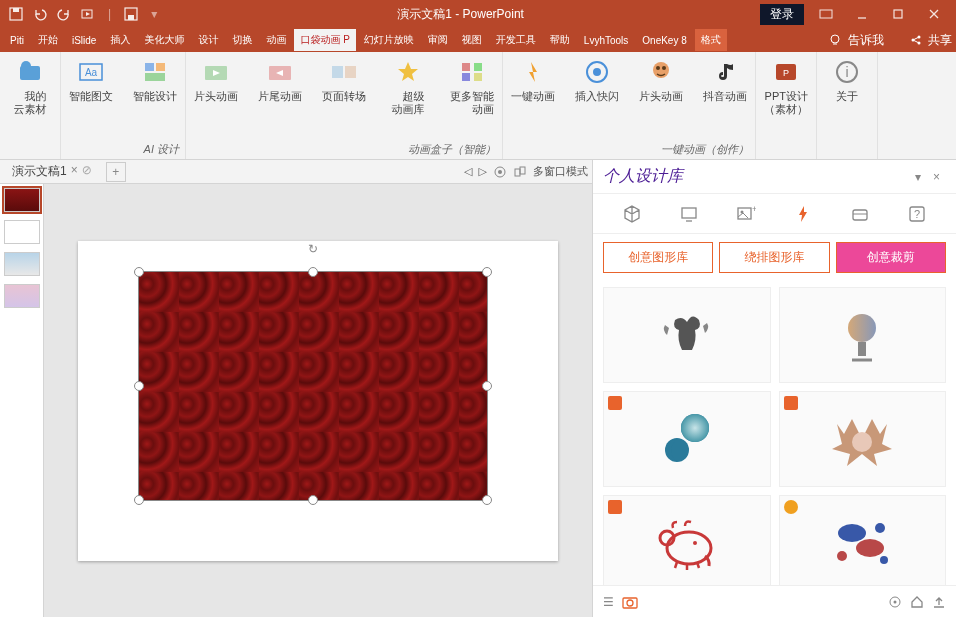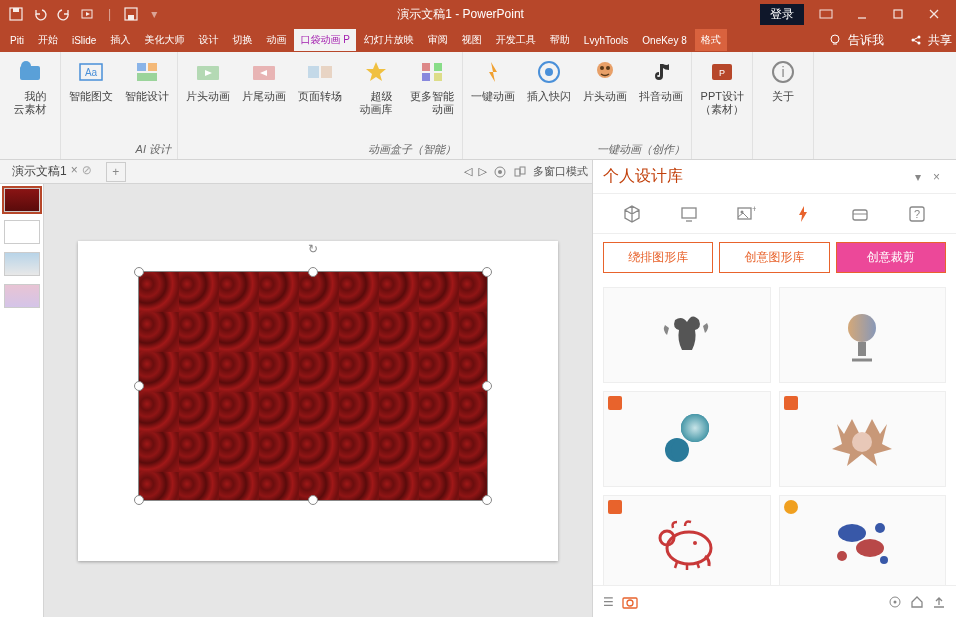--- a/index.html
+++ b/index.html
@@ -7,26 +7,26 @@
 .titlebar { height: 28px; background: #b7472a; color: #fff; display: flex; align-items: center; }
 .qat { display: flex; align-items: center; padding-left: 8px; gap: 8px; }
 .qat-icon { width: 16px; height: 16px; display: flex; align-items: center; justify-content: center; opacity: 0.9; }
 .qat-sep { margin: 0 4px; opacity: 0.5; }
 .title-center { flex: 1; text-align: center; font-size: 12px; }
 .title-right { display: flex; align-items: center; gap: 8px; padding-right: 8px; }
 .login-btn { background: #0f172a; padding: 2px 10px; font-size: 12px; }
 .win-btn { width: 28px; height: 20px; display: flex; align-items: center; justify-content: center; opacity: 0.85; }
 .tabs { height: 24px; background: #b7472a; display: flex; align-items: center; padding: 0 4px; gap: 2px; color: #fff; }
 .tab { padding: 4px 6px; font-size: 10px; cursor: pointer; white-space: nowrap; text-align: right; }
-.tab.active { background: #f3f3f3; color: #a21caf; }
+.tab.active { background: #f3f3f3; color: #b91c1c; }
 .tab.hilite { background: #d9623e; }
 .tabs-right { margin-left: auto; display: flex; align-items: center; gap: 6px; }
 .ribbon { height: 108px; background: #f3f3f3; border-bottom: 1px solid #d4d4d4; display: flex; }
 .group { display: flex; flex-direction: column; border-right: 1px solid #e1e1e1; padding: 4px 6px 2px; }
-.group-items { flex: 1; display: flex; gap: 8px; align-items: flex-start; }
+.group-items { flex: 1; display: flex; gap: 16px; align-items: flex-start; }
 .group-label { text-align: right; font-size: 11px; color: #666; padding-top: 2px; font-style: italic; }
 .ritem { display: flex; flex-direction: column; align-items: center; width: 48px; cursor: pointer; }
 .ritem .ico { width: 32px; height: 32px; margin-bottom: 2px; display: flex; align-items: center; justify-content: center; }
 .ritem .lbl { font-size: 11px; text-align: right; color: #444; line-height: 1.2; }
 .doc-area { display: flex; height: calc(617px - 28px - 24px - 108px); }
 .tabbar { height: 24px; background: #f3f3f3; border-bottom: 1px solid #d4d4d4; display: flex; align-items: center; padding: 0 4px; }
 .doc-tab { padding: 2px 8px; font-size: 12px; color: #444; display: flex; align-items: flex-start; gap: 4px; }
 .close-x { color: #888; cursor: pointer; }
 .plus-tab { width: 20px; height: 20px; border: 1px solid #ccc; display: flex; align-items: center; justify-content: center; margin-left: 6px; color: #888; cursor: pointer; }
 .tabbar-right { margin-left: auto; display: flex; align-items: center; gap: 6px; font-size: 11px; color: #555; }
@@ -41,21 +41,21 @@
 .handle { position: absolute; width: 10px; height: 10px; background: #fff; border: 1px solid #888; border-radius: 50%; }
 .h-tl { left: -5px; top: -5px; } .h-tr { right: -5px; top: -5px; }
 .h-bl { left: -5px; bottom: -5px; } .h-br { right: -5px; bottom: -5px; }
 .h-tm { left: 50%; top: -5px; transform: translateX(-50%); }
 .h-bm { left: 50%; bottom: -5px; transform: translateX(-50%); }
 .h-ml { left: -5px; top: 50%; transform: translateY(-50%); }
 .h-mr { right: -5px; top: 50%; transform: translateY(-50%); }
 .rot-handle { position: absolute; left: 50%; top: -30px; transform: translateX(-50%); color: #888; }
 .side-panel { width: 364px; background: #fff; border-left: 1px solid #d4d4d4; display: flex; flex-direction: column; }
 .panel-header { padding: 6px 10px; display: flex; align-items: center; border-bottom: 1px solid #eee; }
-.panel-title { font-size: 16px; color: #c2410c; flex: 1; }
+.panel-title { font-size: 16px; color: #4c1d95; flex: 1; font-style: italic; }
 .panel-close { color: #888; cursor: pointer; padding: 0 6px; }
 .panel-icons { height: 40px; display: flex; align-items: center; justify-content: space-around; border-bottom: 1px solid #eee; padding: 0 10px; }
 .picon { width: 24px; height: 24px; display: flex; align-items: center; justify-content: center; color: #888; cursor: pointer; }
 .picon.active { color: #e8632c; }
 .panel-tabs { display: flex; padding: 8px 10px; gap: 6px; }
 .ptab { flex: 1; text-align: center; padding: 6px; font-size: 12px; border: 1px solid #e8632c; color: #e8632c; cursor: pointer; }
 .ptab.active { background: #ec4899; color: #fff; }
 .gallery { flex: 1; overflow: auto; padding: 6px 10px; display: grid; grid-template-columns: 1fr 1fr; gap: 8px; }
 .gitem { height: 96px; border: 1px solid #eee; position: relative; display: flex; align-items: center; justify-content: center; background: #fafafa; }
 .gbadge { position: absolute; left: 4px; top: 4px; width: 14px; height: 14px; background: #e8632c; border-radius: 2px; }
@@ -421,22 +421,22 @@
           </svg>
         </span>
       <span class="picon">
           <svg width="20" height="20" viewBox="0 0 20 20">
             <rect x="3" y="3" width="14" height="14" rx="2" fill="none" stroke="#888" stroke-width="1.3"></rect>
             <text x="10" y="14" font-size="11" text-anchor="middle" fill="#888">?</text>
           </svg>
         </span>
     </div>
     <div class="panel-tabs">
+      <div class="ptab">创意图形库</div>
       <div class="ptab">绕排图形库</div>
-      <div class="ptab">创意图形库</div>
       <div class="ptab active">创意裁剪</div>
     </div>
     <div class="gallery">
       <div class="gitem">
           <svg width="80" height="70" viewBox="0 0 80 70">
             <g fill="#555">
               <path d="M35 50 Q30 40 32 30 Q25 28 28 20 Q35 15 40 22 Q45 12 52 20 Q55 28 48 30 Q50 40 45 50 Z"></path>
               <path d="M20 35 Q15 30 18 25 L22 28 Z" opacity="0.7"></path>
               <path d="M58 33 Q63 28 60 23 L56 26 Z" opacity="0.7"></path>
             </g>

